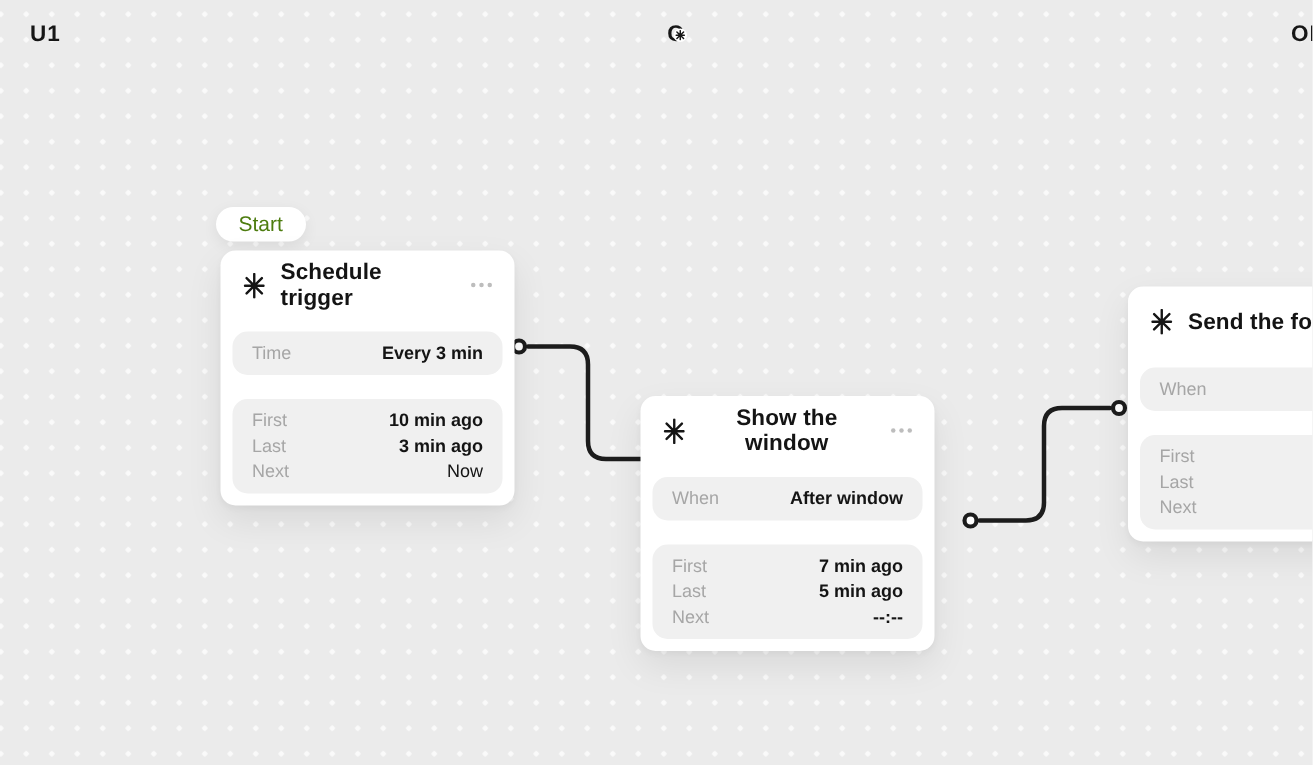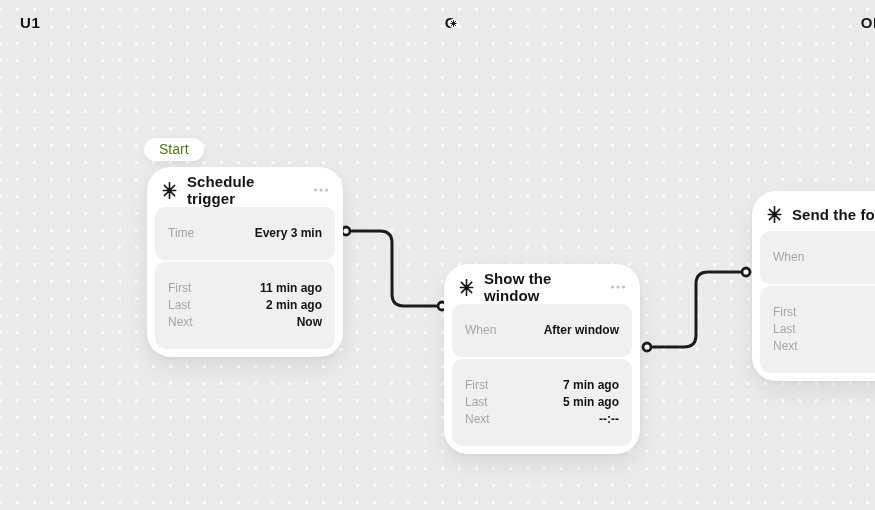--- a/index.html
+++ b/index.html
@@ -38,40 +38,40 @@
   .start-pill {
     position:absolute; left:144px; top:138px;
     background:#ffffff; border-radius:13px; padding:3px 15px 4px 15px;
     font-size:14px; color:#4d7c0f;
     box-shadow:0 3px 10px rgba(0,0,0,0.07);
   }
 
   
   .node {
     position:absolute; width:196px;
-    background:#ffffff; border-radius:24px; padding:8px;
+    background:#ffffff; border-radius:10px; padding:8px;
     box-shadow:0 10px 24px rgba(0,0,0,0.08), 0 2px 4px rgba(0,0,0,0.04);
   }
   .node-header {
     height:30px; display:flex; align-items:center; gap:9px;
     padding:0 4px 0 6px; margin-bottom:2px;
   }
   .node-title { flex:1; font-size:15px; font-weight:600; color:#141414; letter-spacing:0.1px; }
   .spark { width:17px; height:17px; display:flex; align-items:center; justify-content:center; }
   .menu-btn { display:flex; align-items:center; padding:2px; cursor:pointer; }
   .section {
-    background:#f0f0f0; border-radius:10px; padding:18px 13px; margin-top:2px;
+    background:#f0f0f0; border-radius:10px; padding:6px 13px; margin-top:16px;
   }
   .row { display:flex; justify-content:space-between; align-items:baseline; line-height:17px; }
   .row .lbl { font-size:12px; color:#a6a6a6; }
   .row .val { font-size:12px; font-weight:600; color:#141414; }
-  .row .val.strong { font-weight:700; }
+  .row .val.strong { font-weight:400; }
 
   .node-schedule { left:147px; top:167px; }
-  .node-show     { left:444px; top:264px; }
+  .node-show     { left:427px; top:264px;text-align:center; }
   .node-send     { left:752px; top:191px; }
 </style>
 </head>
 <body>
 
 <div class="canvas">
 
   <div class="logo">
     <span>U1</span>
       <span class="logo-c"><span>C</span><span class="c-spark">
@@ -111,25 +111,25 @@
     </div>
     <div class="section">
       <div class="row">
         <span class="lbl">Time</span>
         <span class="val">Every 3 min</span>
       </div>
     </div>
     <div class="section">
       <div class="row">
         <span class="lbl">First</span>
-        <span class="val">11 min ago</span>
+        <span class="val">10 min ago</span>
       </div>
       <div class="row">
         <span class="lbl">Last</span>
-        <span class="val">2 min ago</span>
+        <span class="val">3 min ago</span>
       </div>
       <div class="row">
         <span class="lbl">Next</span>
         <span class="val strong">Now</span>
       </div>
     </div>
   </div>
 
   <div class="node node-show">
     <div class="node-header">

